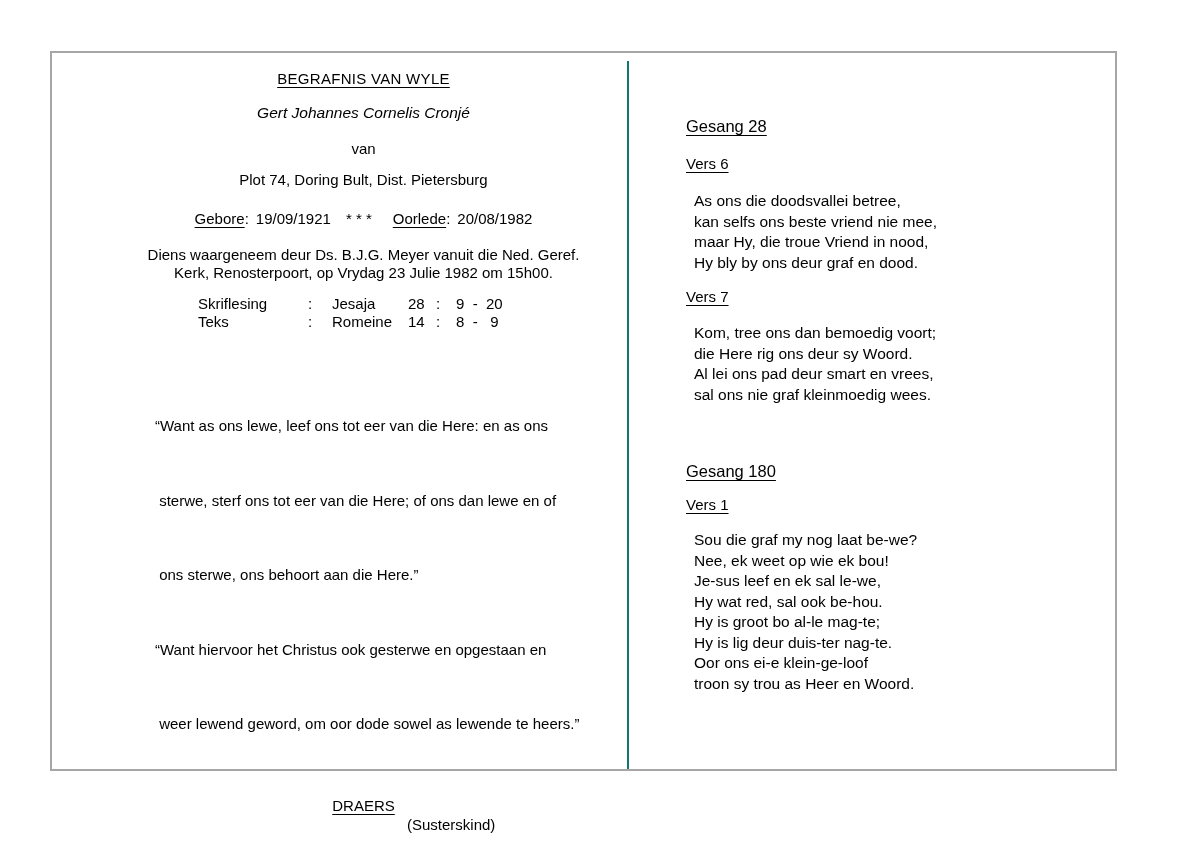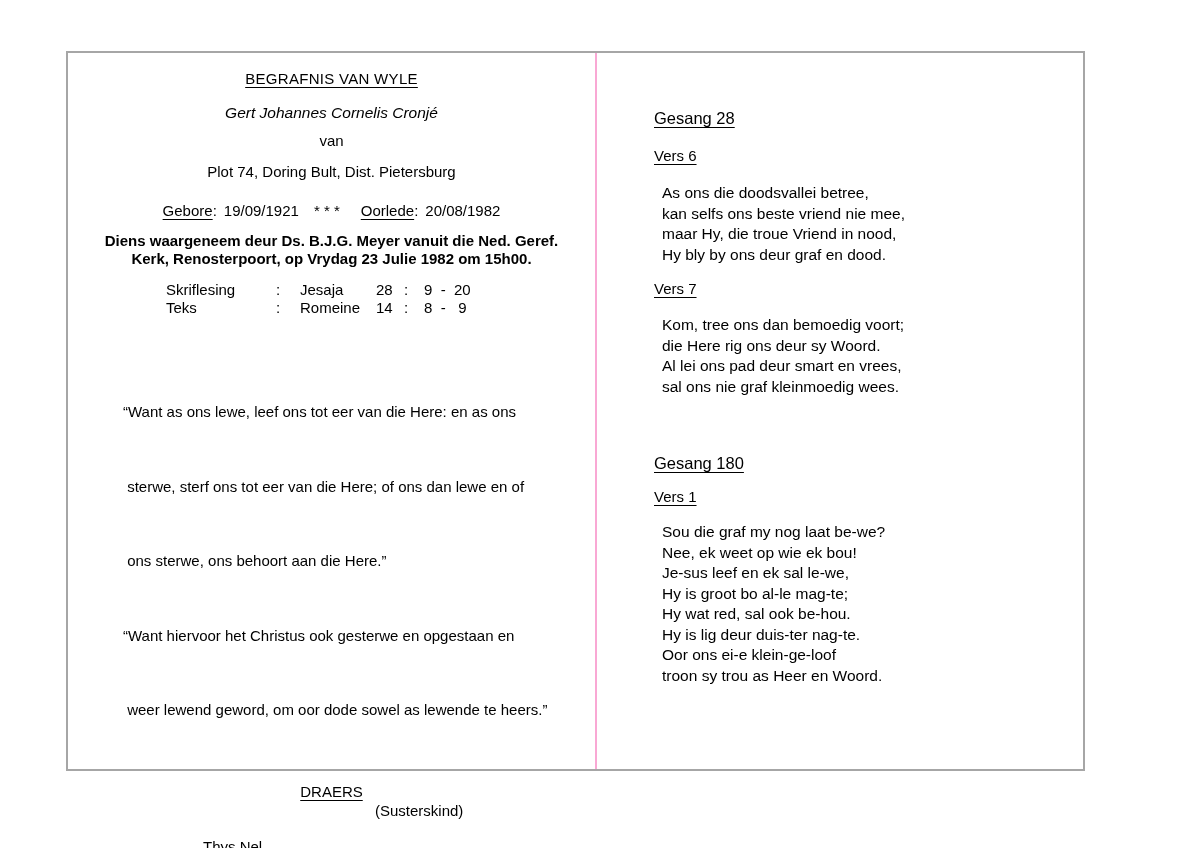--- a/index.html
+++ b/index.html
@@ -14,59 +14,61 @@
   }
   .canvas {
     position: relative;
     width: 1200px;
     height: 848px;
     background: #ffffff;
     overflow: hidden;
   }
   .sheet {
     position: absolute;
-    left: 66px;
+    left: 50px;
     top: 51px;
     width: 1015px;
     height: 716px;
     border: 2px solid #a6a6a6;
     background: #ffffff;
     display: flex;
+    padding-left: 48px;
   }
   .pane-left {
     width: 527px;
     box-sizing: border-box;
     padding-top: 17px;
     text-align: center;
     font-size: 15px;
     line-height: 18px;
   }
   .pane-right {
     flex: 1;
     box-sizing: border-box;
-    border-left: 2px solid #f9a8d4;
+    border-left: 2px solid #0f766e;
     padding: 55px 15px 0 57px;
     text-align: left;
     font-size: 15px;
+    margin-top: 8px;
   }
   .ul {
     text-decoration: underline;
     text-underline-offset: 3px;
     text-decoration-thickness: 1px;
   }
   
   .lp-title { margin-top: 0; letter-spacing: 0.3px; }
   .lp-name { margin-top: 16px; font-weight: 400; font-style: italic; font-size: 15.5px; }
-  .lp-van { margin-top: 10px; }
+  .lp-van { margin-top: 18px; }
   .lp-address { margin-top: 13px; }
   .lp-dates { margin-top: 21px; }
   .sp-a { display: inline-block; width: 7px; }
   .sp-b { display: inline-block; width: 15px; }
   .sp-c { display: inline-block; width: 21px; }
-  .lp-service { margin-top: 12px; font-weight: bold; }
+  .lp-service { margin-top: 18px; }
   .lp-readings { margin-top: 13px; margin-left: 98px; text-align: left; }
   .reading-row { display: flex; line-height: 17.5px; }
   .r-label { width: 110px; }
   .r-c1 { width: 24px; }
   .r-book { width: 76px; }
   .r-num { width: 28px; }
   .r-c2 { width: 20px; }
   .r-verses { white-space: pre; }
   .lp-quote {
     margin-top: 13px;
@@ -214,23 +216,23 @@
       <div class="vers-label mt-v1label"><span class="ul">Vers 1</span></div>
 
       <div class="verse mt-v1lines">
 
           <div>Sou die graf my nog laat be-we?</div>
 
           <div>Nee, ek weet op wie ek bou!</div>
 
           <div>Je-sus leef en ek sal le-we,</div>
 
+          <div>Hy wat red, sal ook be-hou.</div>
+
           <div>Hy is groot bo al-le mag-te;</div>
-
-          <div>Hy wat red, sal ook be-hou.</div>
 
           <div>Hy is lig deur duis-ter nag-te.</div>
 
           <div>Oor ons ei-e klein-ge-loof</div>
 
           <div>troon sy trou as Heer en Woord.</div>
         </div>
 
     </div>
 

